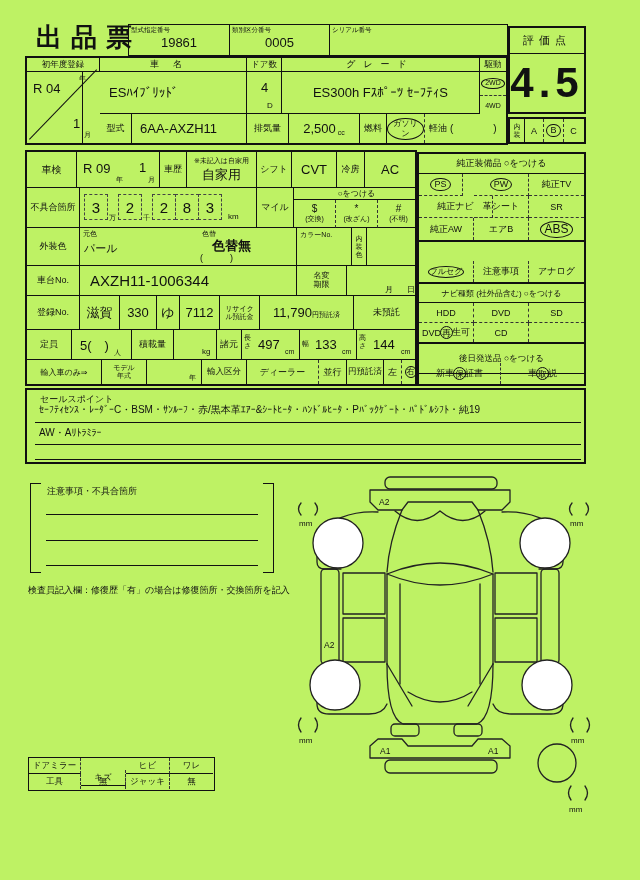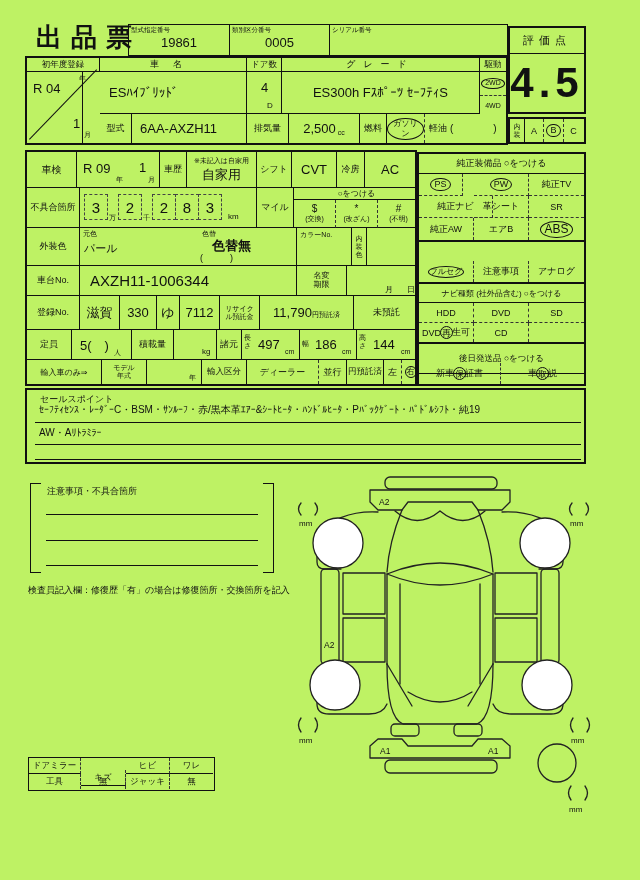--- a/index.html
+++ b/index.html
@@ -201,21 +201,21 @@
       <div class="a f8" style="left:28px;top:17px">kg</div>
     </div>
     <div class="a c f9 br bb" style="left:190px;top:178px;width:25px;height:30px">諸元</div>
     <div class="a br bb" style="left:215px;top:178px;width:58px;height:30px">
       <div class="a f7 vert" style="left:2px;top:4px;width:9px">長さ</div>
       <div class="a f13" style="left:16px;top:7px">497</div>
       <div class="a f7" style="left:43px;top:18px">cm</div>
     </div>
     <div class="a br bb" style="left:273px;top:178px;width:57px;height:30px">
       <div class="a f7 vert" style="left:2px;top:10px;width:9px">幅</div>
-      <div class="a f13" style="left:15px;top:7px">186</div>
+      <div class="a f13" style="left:15px;top:7px">133</div>
       <div class="a f7" style="left:42px;top:18px">cm</div>
     </div>
     <div class="a bb" style="left:330px;top:178px;width:62px;height:30px">
       <div class="a f7 vert" style="left:2px;top:4px;width:9px">高さ</div>
       <div class="a f13" style="left:16px;top:7px">144</div>
       <div class="a f7" style="left:44px;top:18px">cm</div>
     </div>
 
     <div class="a c f8 br" style="left:0;top:208px;width:75px;height:24px">輸入車のみ⇒</div>
     <div class="a c f7 br vert" style="left:75px;top:208px;width:45px;height:24px;padding:0 10px;text-align:center">モデル年式</div>

